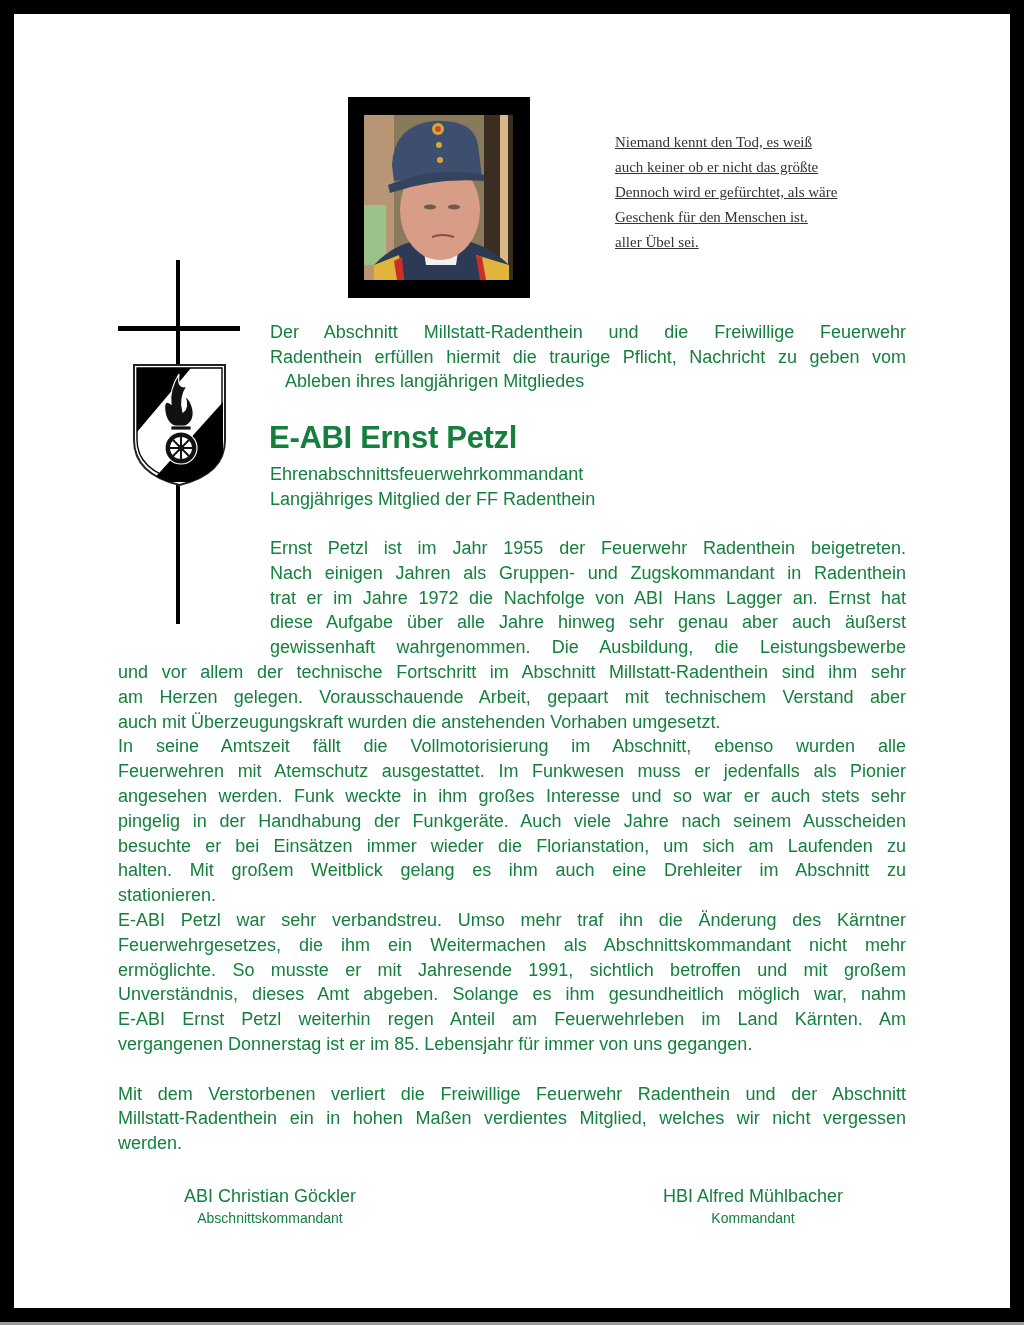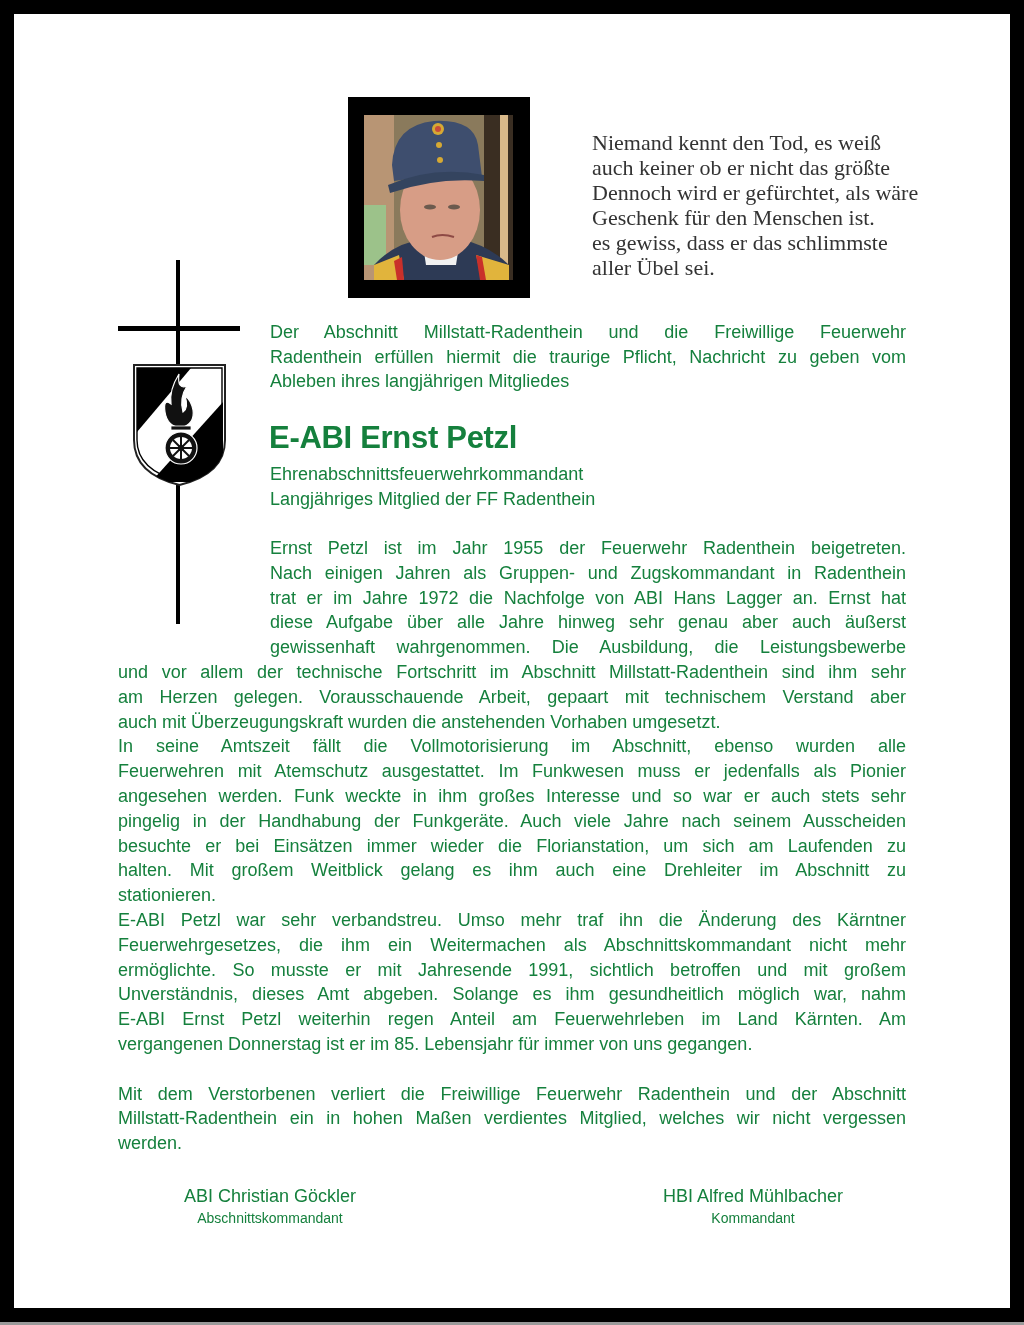--- a/index.html
+++ b/index.html
@@ -15,22 +15,22 @@
   .photo-frame {
     position:absolute; left:348px; top:97px; width:182px; height:201px;
     background:#000;
   }
   .photo {
     position:absolute; left:16px; top:18px; width:149px; height:165px;
     background:linear-gradient(180deg,#caa98c 0%,#b98f6e 100%);
     overflow:hidden;
   }
   .quote {
-    position:absolute; left:592px; top:130px; width:320px;
-    font-size:22px; line-height:25px;
+    position:absolute; left:615px; top:130px; width:320px;
+    font-size:15px; line-height:25px;text-decoration:underline;
   }
   .quote div { white-space:nowrap; }
 
   .cross-v { position:absolute; left:176px; top:260px; width:4px; height:364px; background:#000; }
   .cross-h { position:absolute; left:118px; top:326px; width:122px; height:5px; background:#000; }
   .crest { position:absolute; left:131px; top:362px; width:97px; height:126px; }
 
   .intro {
     position:absolute; left:270px; top:320px; width:636px;
     font-size:18px; line-height:24.5px; text-align:justify;
@@ -88,21 +88,20 @@
       <circle cx="76" cy="45" r="3" fill="#d6a933"></circle>
     </svg>
   </div>
 </div>
 
 <div class="quote serif">
   <div>Niemand kennt den Tod, es weiß</div>
   <div>auch keiner ob er nicht das größte</div>
   <div>Dennoch wird er gefürchtet, als wäre</div>
   <div>Geschenk für den Menschen ist.</div>
-  <div>es gewiss, dass er das schlimmste</div>
   <div>aller Übel sei.</div>
 </div>
 
 <div class="cross-v"></div>
 <div class="cross-h"></div>
 <svg class="crest" viewBox="0 0 97 126">
   <defs>
     <clipPath id="shieldClip">
       <path d="M3 3 L94 3 L94 78 Q94 112 48.5 123 Q3 112 3 78 Z"></path>
     </clipPath>
@@ -124,21 +123,21 @@
     <line x1="50" y1="75" x2="50" y2="97"></line>
     <line x1="42" y1="78" x2="58" y2="94"></line>
     <line x1="58" y1="78" x2="42" y2="94"></line>
   </g>
   <circle cx="50" cy="86" r="3" fill="#111"></circle>
 </svg>
 
 <div class="intro sans">
   <span class="ln-wrap" style="display:block;text-align:justify;text-align-last:justify;white-space:nowrap;">Der Abschnitt Millstatt-Radenthein und die Freiwillige Feuerwehr</span>
   <span style="display:block;text-align:justify;text-align-last:justify;white-space:nowrap;">Radenthein erfüllen hiermit die traurige Pflicht, Nachricht zu geben vom</span>
-  <span style="display:block;white-space:nowrap;">Ableben ihres langjährigen Mitgliedes</span>
+  <span style="display:block;white-space:nowrap;margin-left:15px;">Ableben ihres langjährigen Mitgliedes</span>
 </div>
 
 <div class="name sans">E-ABI Ernst Petzl</div>
 <div class="rank sans">
   <div>Ehrenabschnittsfeuerwehrkommandant</div>
   <div>Langjähriges Mitglied der FF Radenthein</div>
 </div>
 
 <div class="body-block b1 sans">
   <span class="ln">Ernst Petzl ist im Jahr 1955 der Feuerwehr Radenthein beigetreten.</span>

